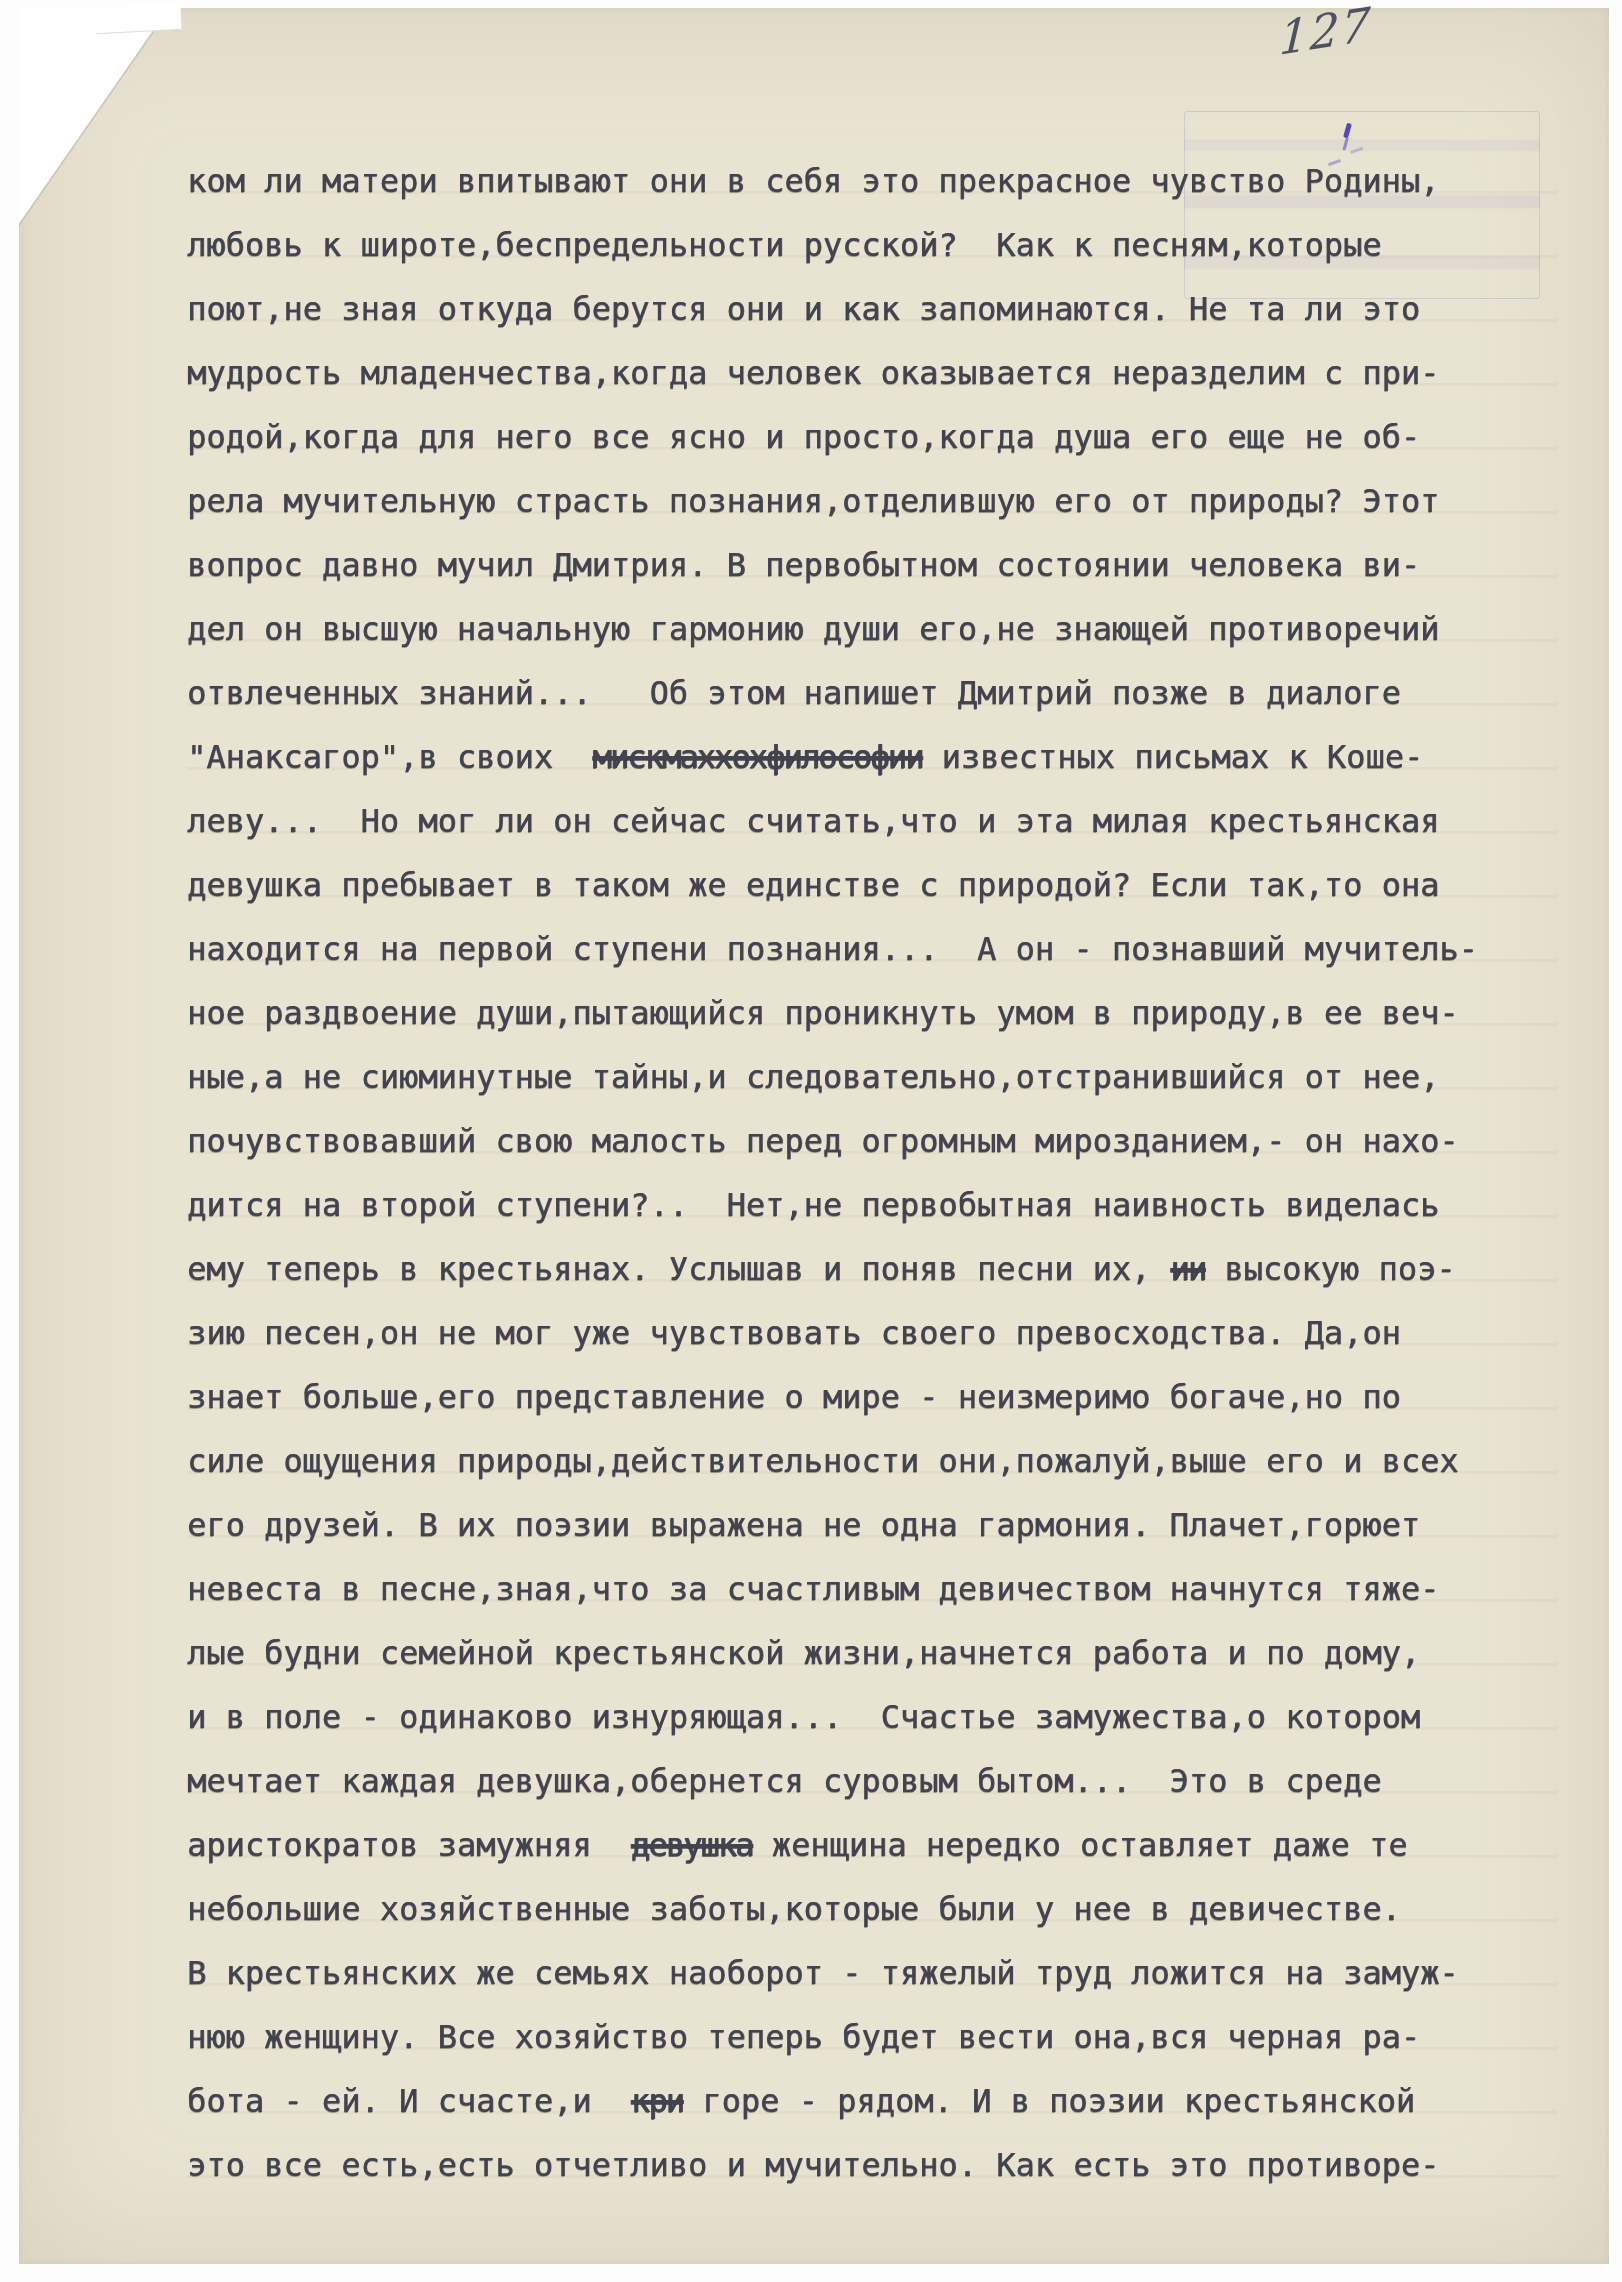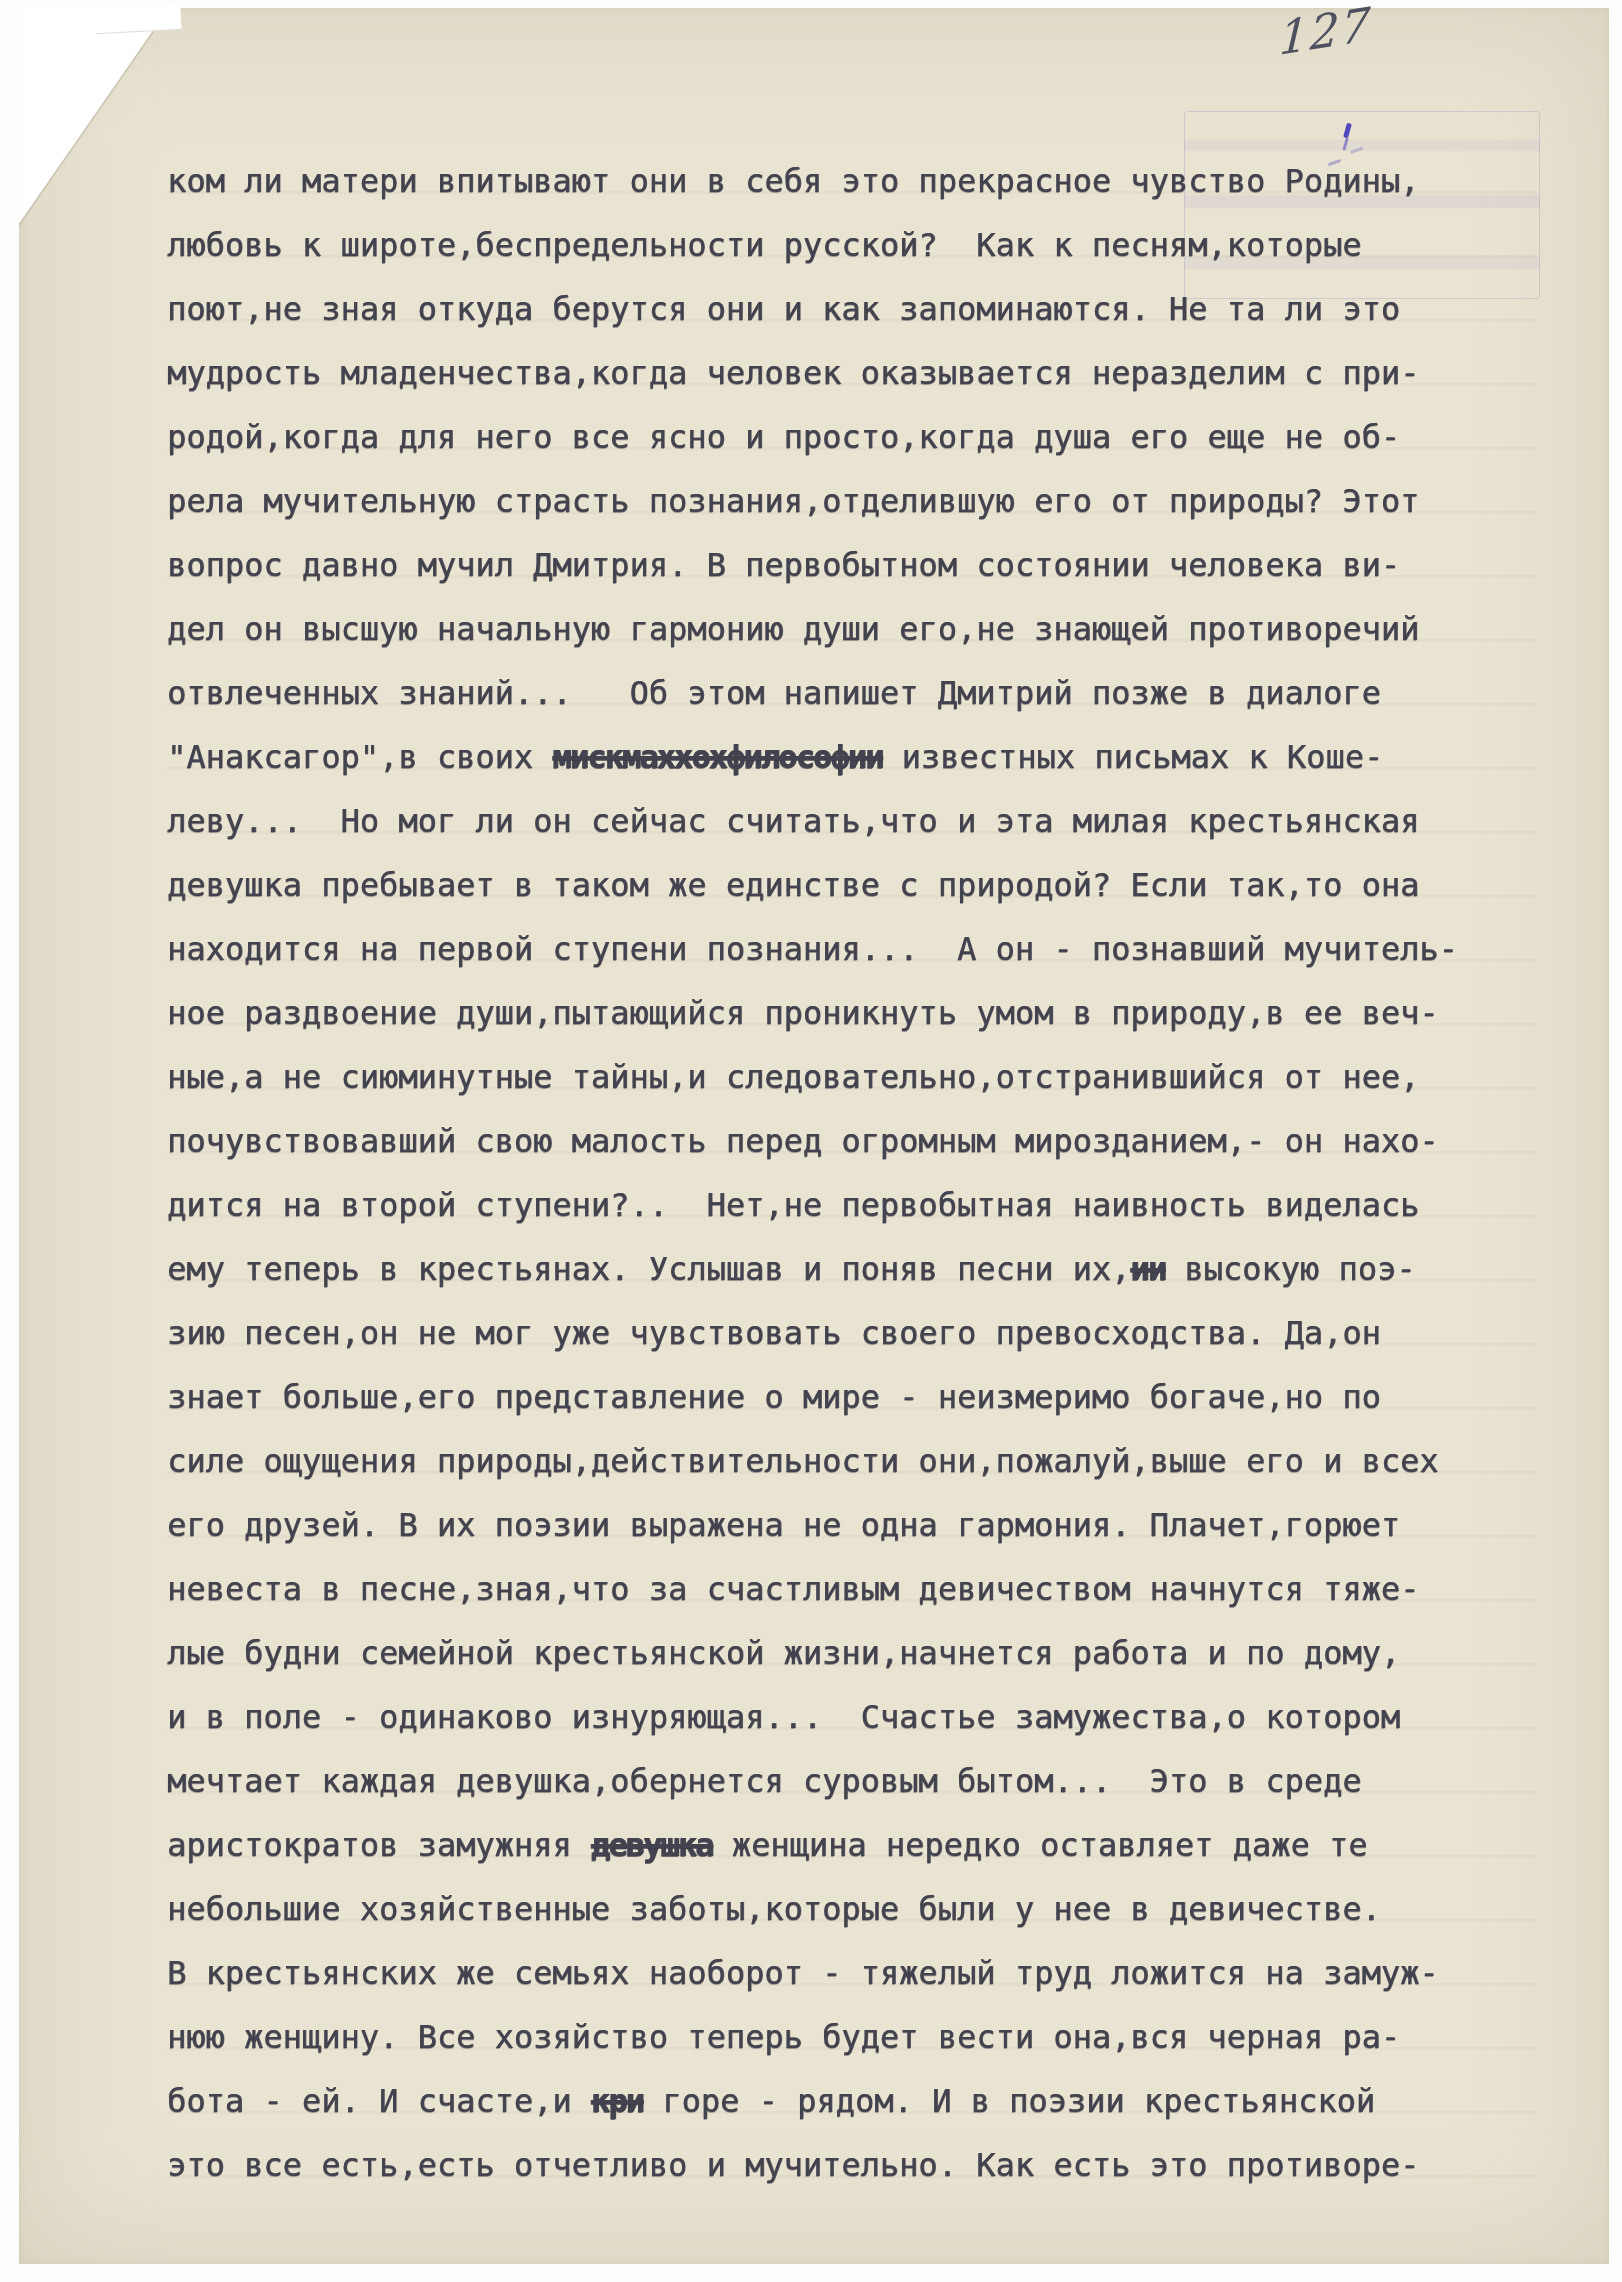--- a/index.html
+++ b/index.html
@@ -13,37 +13,38 @@
   .paper{
     position:absolute;
     left:19px;top:7.6px;
     width:1590px;height:2256px;
     background:#e9e3d2;
     box-shadow:inset 0 0 133px rgba(150,140,112,0.22), inset 0 0 7.6px rgba(160,150,120,0.18);
   }
   
   .typed{
     position:absolute;
-    left:148px;top:141px;
+    left:168px;top:141px;
     width:1370px;
     white-space:pre;
     font-size:32px;
     line-height:64px;
     color:#42434e;
     text-shadow:0.7px 0 0.4px rgba(58,58,70,0.75), 0 0.5px 0.4px rgba(58,58,70,0.45);
     background-image:linear-gradient(180deg, transparent 0px, transparent 42px, rgba(140,128,108,0.07) 42px, rgba(140,128,108,0.07) 45px, transparent 45px);
     background-size:100% 64px;
   }
   .line{height:64px;}
   .struck{
     text-decoration:line-through;
     text-decoration-thickness:3.8px;
-    font-weight:bold;
+    font-weight:normal;
     letter-spacing:-1.9px;
     text-shadow:1px 0 0.4px rgba(58,58,70,0.9), 0 1px 0.4px rgba(58,58,70,0.7);
+    margin-left:20px;
   }
   .handwritten{
     position:absolute;
     left:1260px;top:-3.8px;
     font-family:"DejaVu Serif", serif;
     font-style:italic;
     font-size:46px;
     color:#4d5160;
     transform:rotate(-9deg) skewX(-12deg);
     letter-spacing:1.9px;

